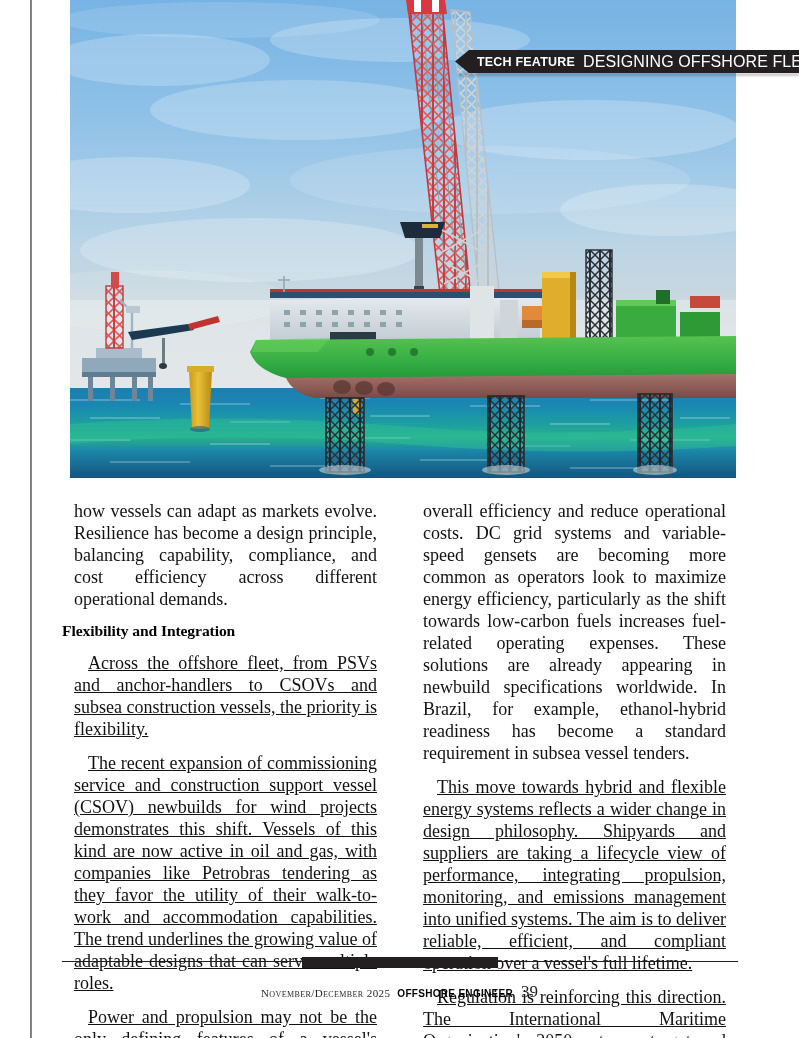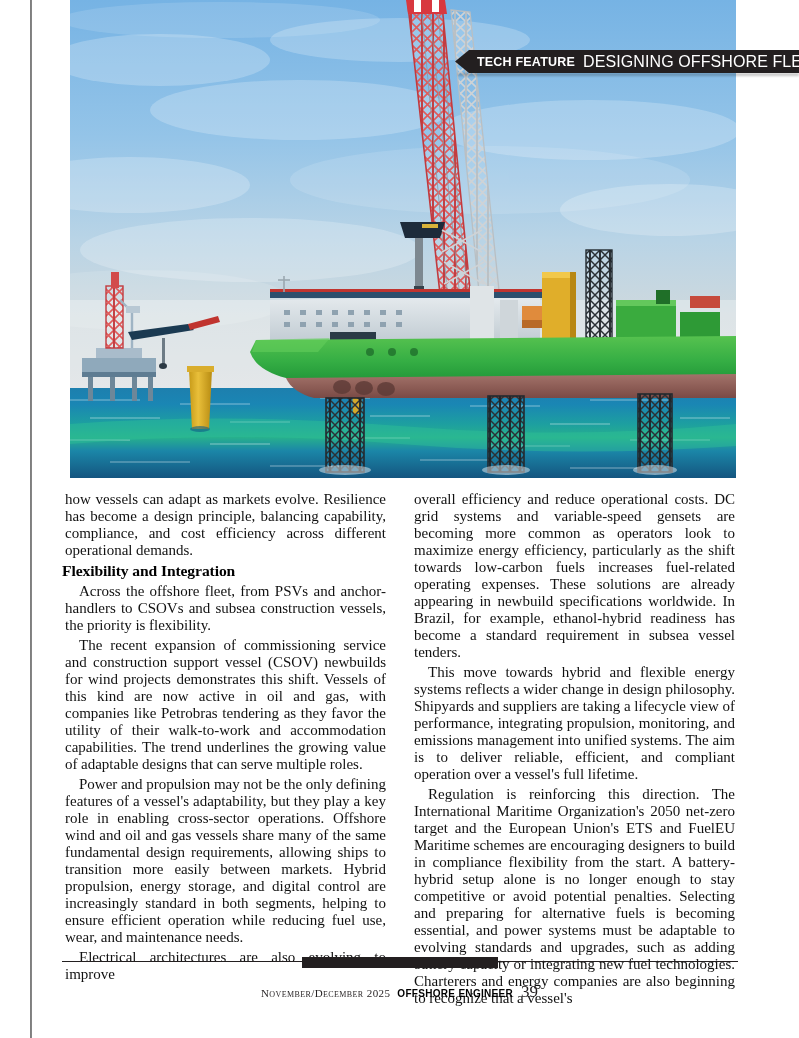--- a/index.html
+++ b/index.html
@@ -50,30 +50,30 @@
     filter:blur(1px);
   }
 
   
   .cols{
     position:absolute;left:62px;top:488px;width:676px;height:425px;
     display:flex;gap:22px;
   }
   .col{width:327px;}
   .col p{
-    margin:3px;
-    font-size:15px;
-    line-height:17px;
+    margin:12px;
+    font-size:18px;
+    line-height:22px;
     text-align:justify;
     text-justify:inter-word;
     color:#111111;
     -webkit-hyphens:none;hyphens:none;
     word-spacing:-0.2px;
   }
-  .col p.indent{text-indent:14px;}
+  .col p.indent{text-indent:14px;text-decoration:underline;}
   .col h2{
     margin:0 0 1px 0;
     font-size:15.6px;
     line-height:18px;
     font-weight:bold;
     color:#000;
     letter-spacing:-0.1px;
   }
 
   

